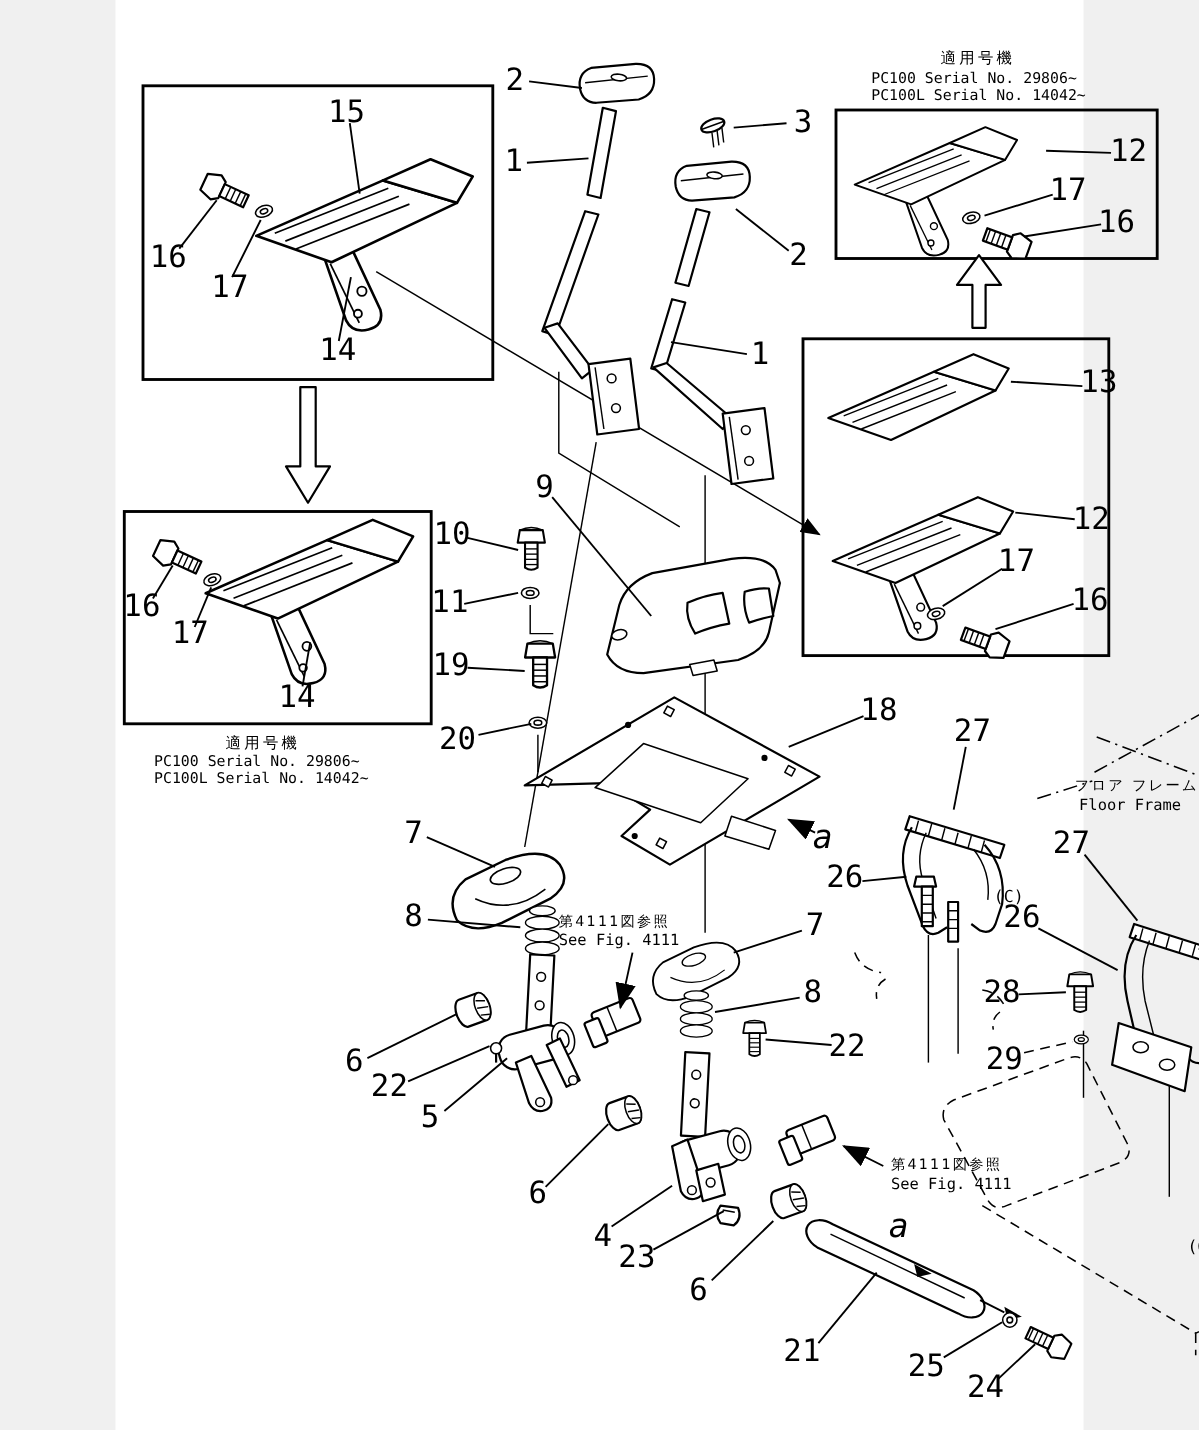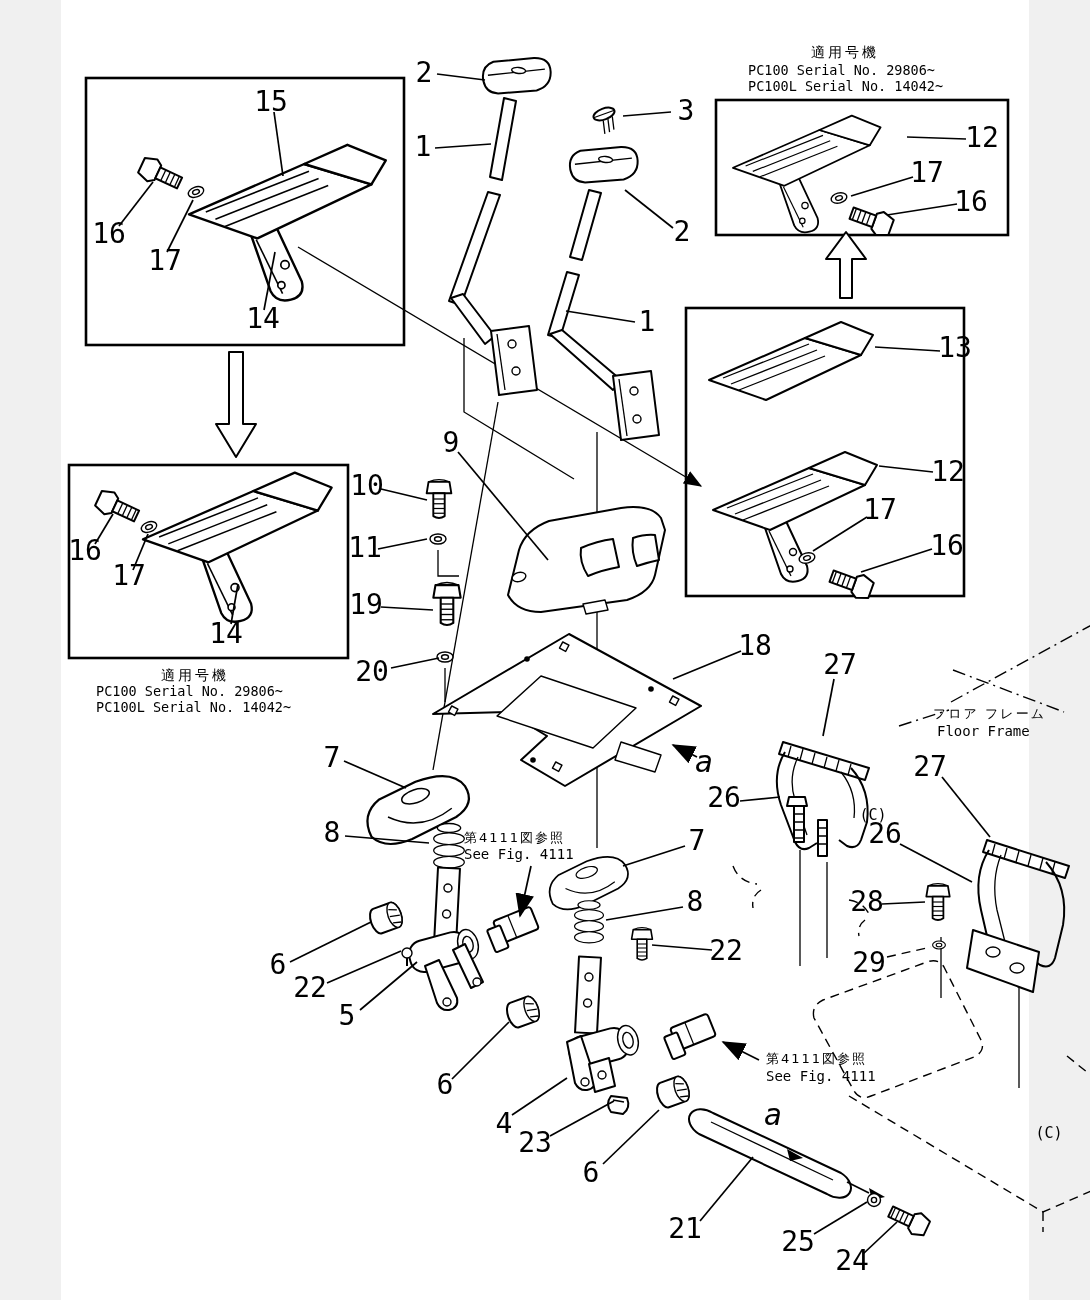--- a/index.html
+++ b/index.html
@@ -1,16 +1,16 @@
 <!DOCTYPE html>
 <html><head>
 <meta charset="utf-8">
 <style>
   html,body{margin:0;padding:0;background:#f0f0f0;}
-  .page{width:968px;height:1300px;background:#ffffff;position:relative;margin:0 auto;
+  .page{width:880px;height:1300px;background:#ffffff;position:relative;margin:0 auto;
         font-family:"DejaVu Sans Mono",monospace;}
   svg{display:block;}
   .part{fill:#ffffff;stroke:#000;stroke-width:2;stroke-linejoin:round;}
   .partthin{fill:#ffffff;stroke:#000;stroke-width:1.4;stroke-linejoin:round;}
   .ln{stroke:#000;fill:none;stroke-width:2;stroke-linejoin:round;}
   .thin{stroke:#000;fill:none;stroke-width:1.3;}
   .lead{stroke:#000;fill:none;stroke-width:1.7;}
   .box{fill:none;stroke:#000;stroke-width:2.6;}
   .dash{stroke:#000;fill:none;stroke-width:1.4;stroke-dasharray:9 6;}
   .dashdot{stroke:#000;fill:none;stroke-width:1.4;stroke-dasharray:13 5 2 5;}

